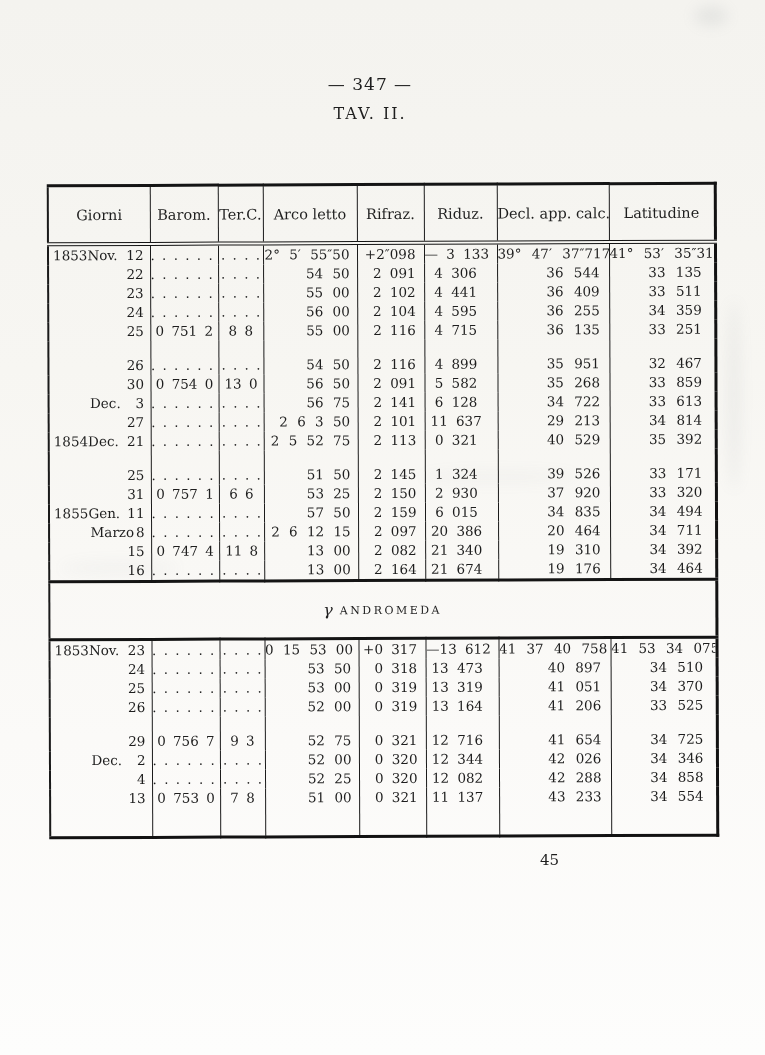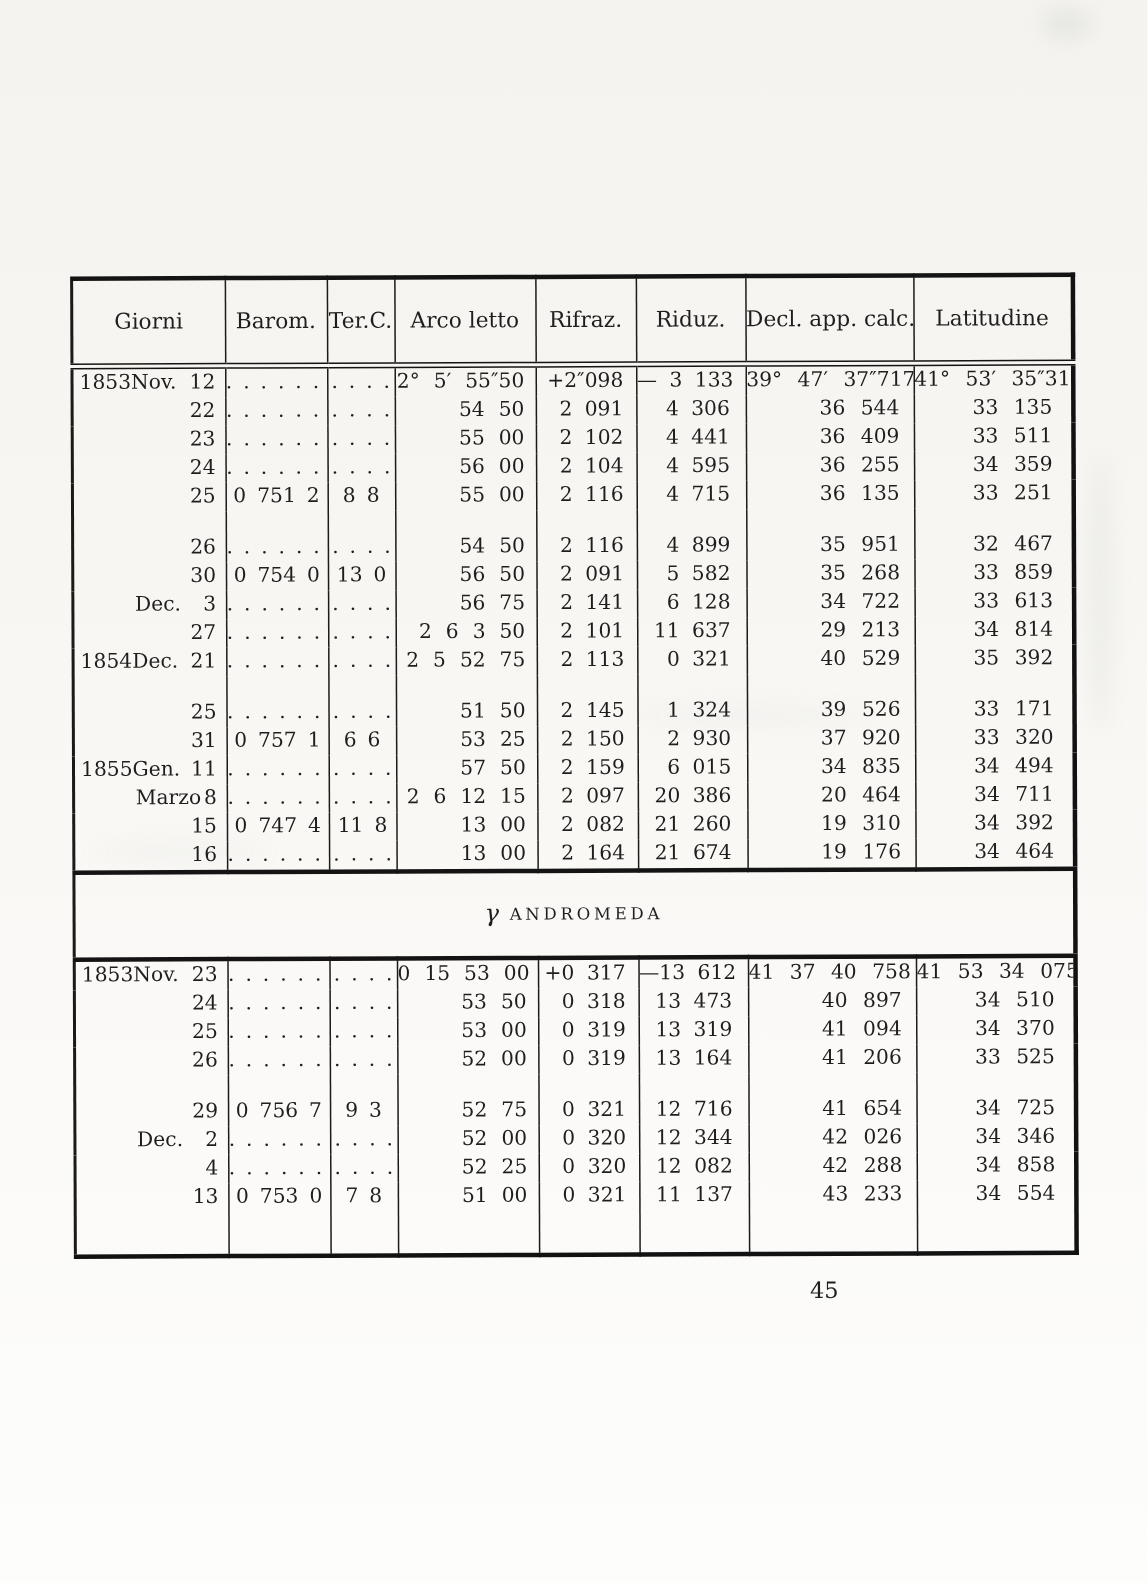--- a/index.html
+++ b/index.html
@@ -45,35 +45,39 @@
 
   .col-giorni{padding-left:4px;padding-right:2px;}
   .g-row{display:flex;align-items:baseline;}
   .gy{width:40px;text-align:right;}
   .gm{width:50px;text-align:left;}
   .gd{margin-left:auto;padding-right:4px;}
   .col-barom{text-align:center;word-spacing:3px;}
   .col-terc{text-align:center;word-spacing:3px;}
   .col-arco{text-align:right;padding-right:7px;word-spacing:5px;}
   .col-rifraz{text-align:right;padding-right:8px;word-spacing:4px;}
-  .col-riduz{text-align:right;padding-right:10px;word-spacing:4px;margin-top:36px;}
+  .col-riduz{text-align:center;padding-right:10px;word-spacing:4px;margin-top:36px;}
   .col-decl{text-align:right;padding-right:9px;word-spacing:6px;}
   .col-lat{text-align:right;padding-right:12px;word-spacing:6px;}
 
   .footer-num{position:absolute;left:540px;top:851px;font-size:15px;text-align:right;}
 </style>
 </head>
 <body>
 
 <div class="sheet">
   <div class="smudge s1"></div>
   <div class="smudge s2"></div>
   <div class="smudge s3"></div>
   <div class="smudge s4"></div>
 
+  <div class="page-head">
+    <div class="head-num">— 347 —</div>
+    <div class="plate">TAV. II.</div>
+  </div>
 
 
   <div class="tbl-wrap">
     <table>
       <colgroup>
         <col style="width:102px">
           <col style="width:68px">
           <col style="width:45px">
           <col style="width:94px">
         <col style="width:67px">
@@ -323,21 +327,21 @@
               <div class="g-row">
                 <span class="gy"></span>
                 <span class="gm"></span>
                 <span class="gd">15</span>
               </div>
             </td>
             <td class="col-barom">0 747 4</td>
             <td class="col-terc">11 8</td>
             <td class="col-arco">13 00</td>
             <td class="col-rifraz">2 082</td>
-            <td class="col-riduz">21 260</td>
+            <td class="col-riduz">21 340</td>
             <td class="col-decl">19 310</td>
             <td class="col-lat">34 392</td>
           </tr>
           <tr>
             <td class="col-giorni">
               <div class="g-row">
                 <span class="gy"></span>
                 <span class="gm"></span>
                 <span class="gd">16</span>
               </div>
@@ -397,21 +401,21 @@
                 <span class="gy"></span>
                 <span class="gm"></span>
                 <span class="gd">25</span>
               </div>
             </td>
             <td class="col-barom">. . . . . . .</td>
             <td class="col-terc">. . . .</td>
             <td class="col-arco">53 00</td>
             <td class="col-rifraz">0 319</td>
             <td class="col-riduz">13 319</td>
-            <td class="col-decl">41 094</td>
+            <td class="col-decl">41 051</td>
             <td class="col-lat">34 370</td>
           </tr>
           <tr>
             <td class="col-giorni">
               <div class="g-row">
                 <span class="gy"></span>
                 <span class="gm"></span>
                 <span class="gd">26</span>
               </div>
             </td>

